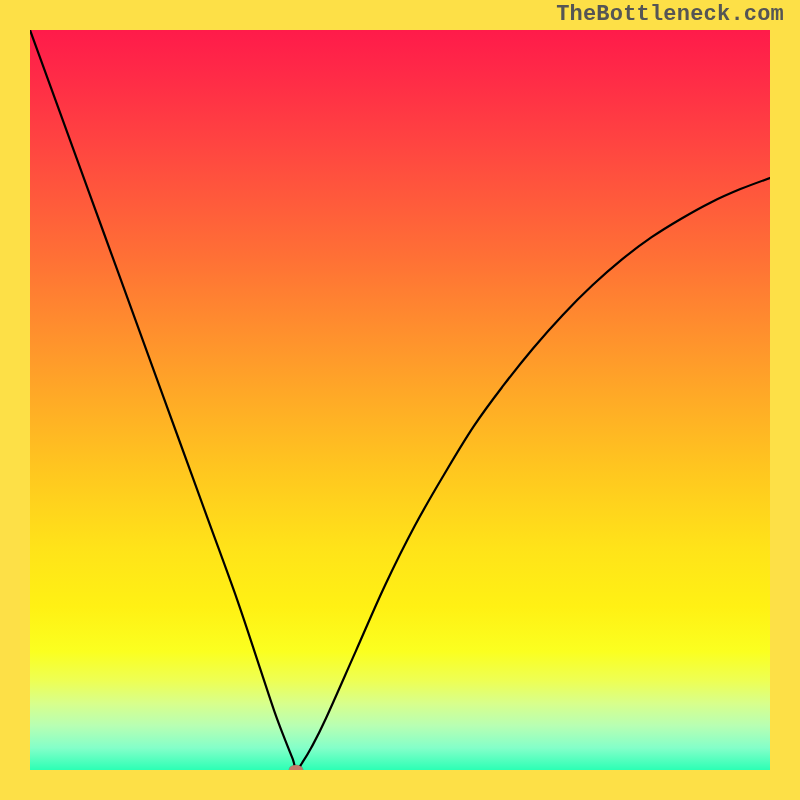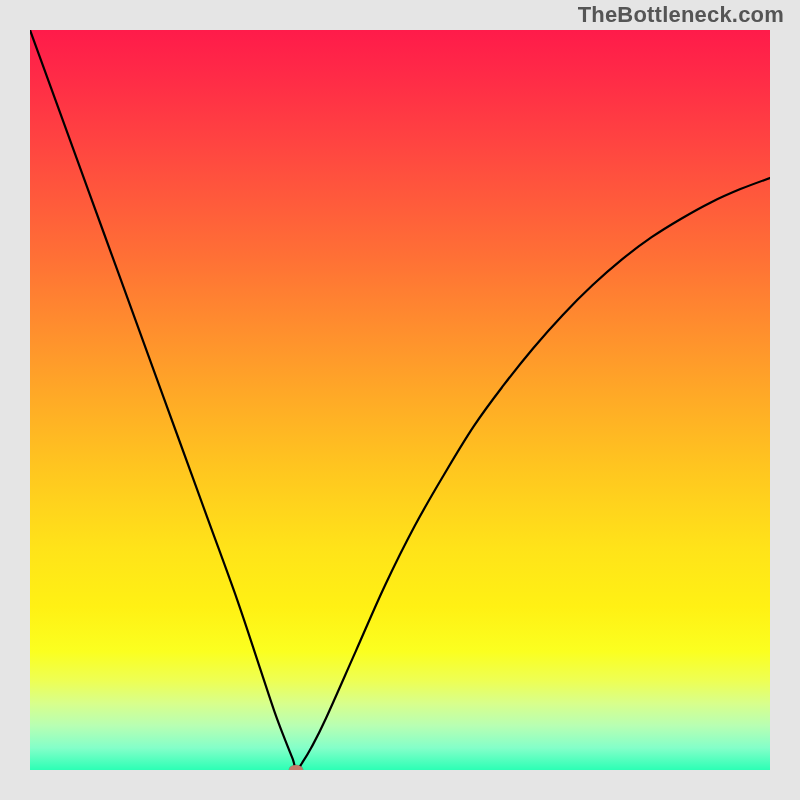--- a/index.html
+++ b/index.html
@@ -8,21 +8,22 @@
     width: 800px;
     height: 800px;
     overflow: hidden;
     background: #000;
     font-family: Arial, Helvetica, sans-serif;
   }
   .frame {
     position: relative;
     width: 800px;
     height: 800px;
-    background: #e5e5e5;
+    background: #fde047;
+    font-family: Liberation Mono, monospace;
   }
   .watermark {
     position: absolute;
     top: 2px;
     right: 16px;
     color: #555;
     font-size: 22px;
     font-weight: 600;
     letter-spacing: 0.2px;
     z-index: 10;

